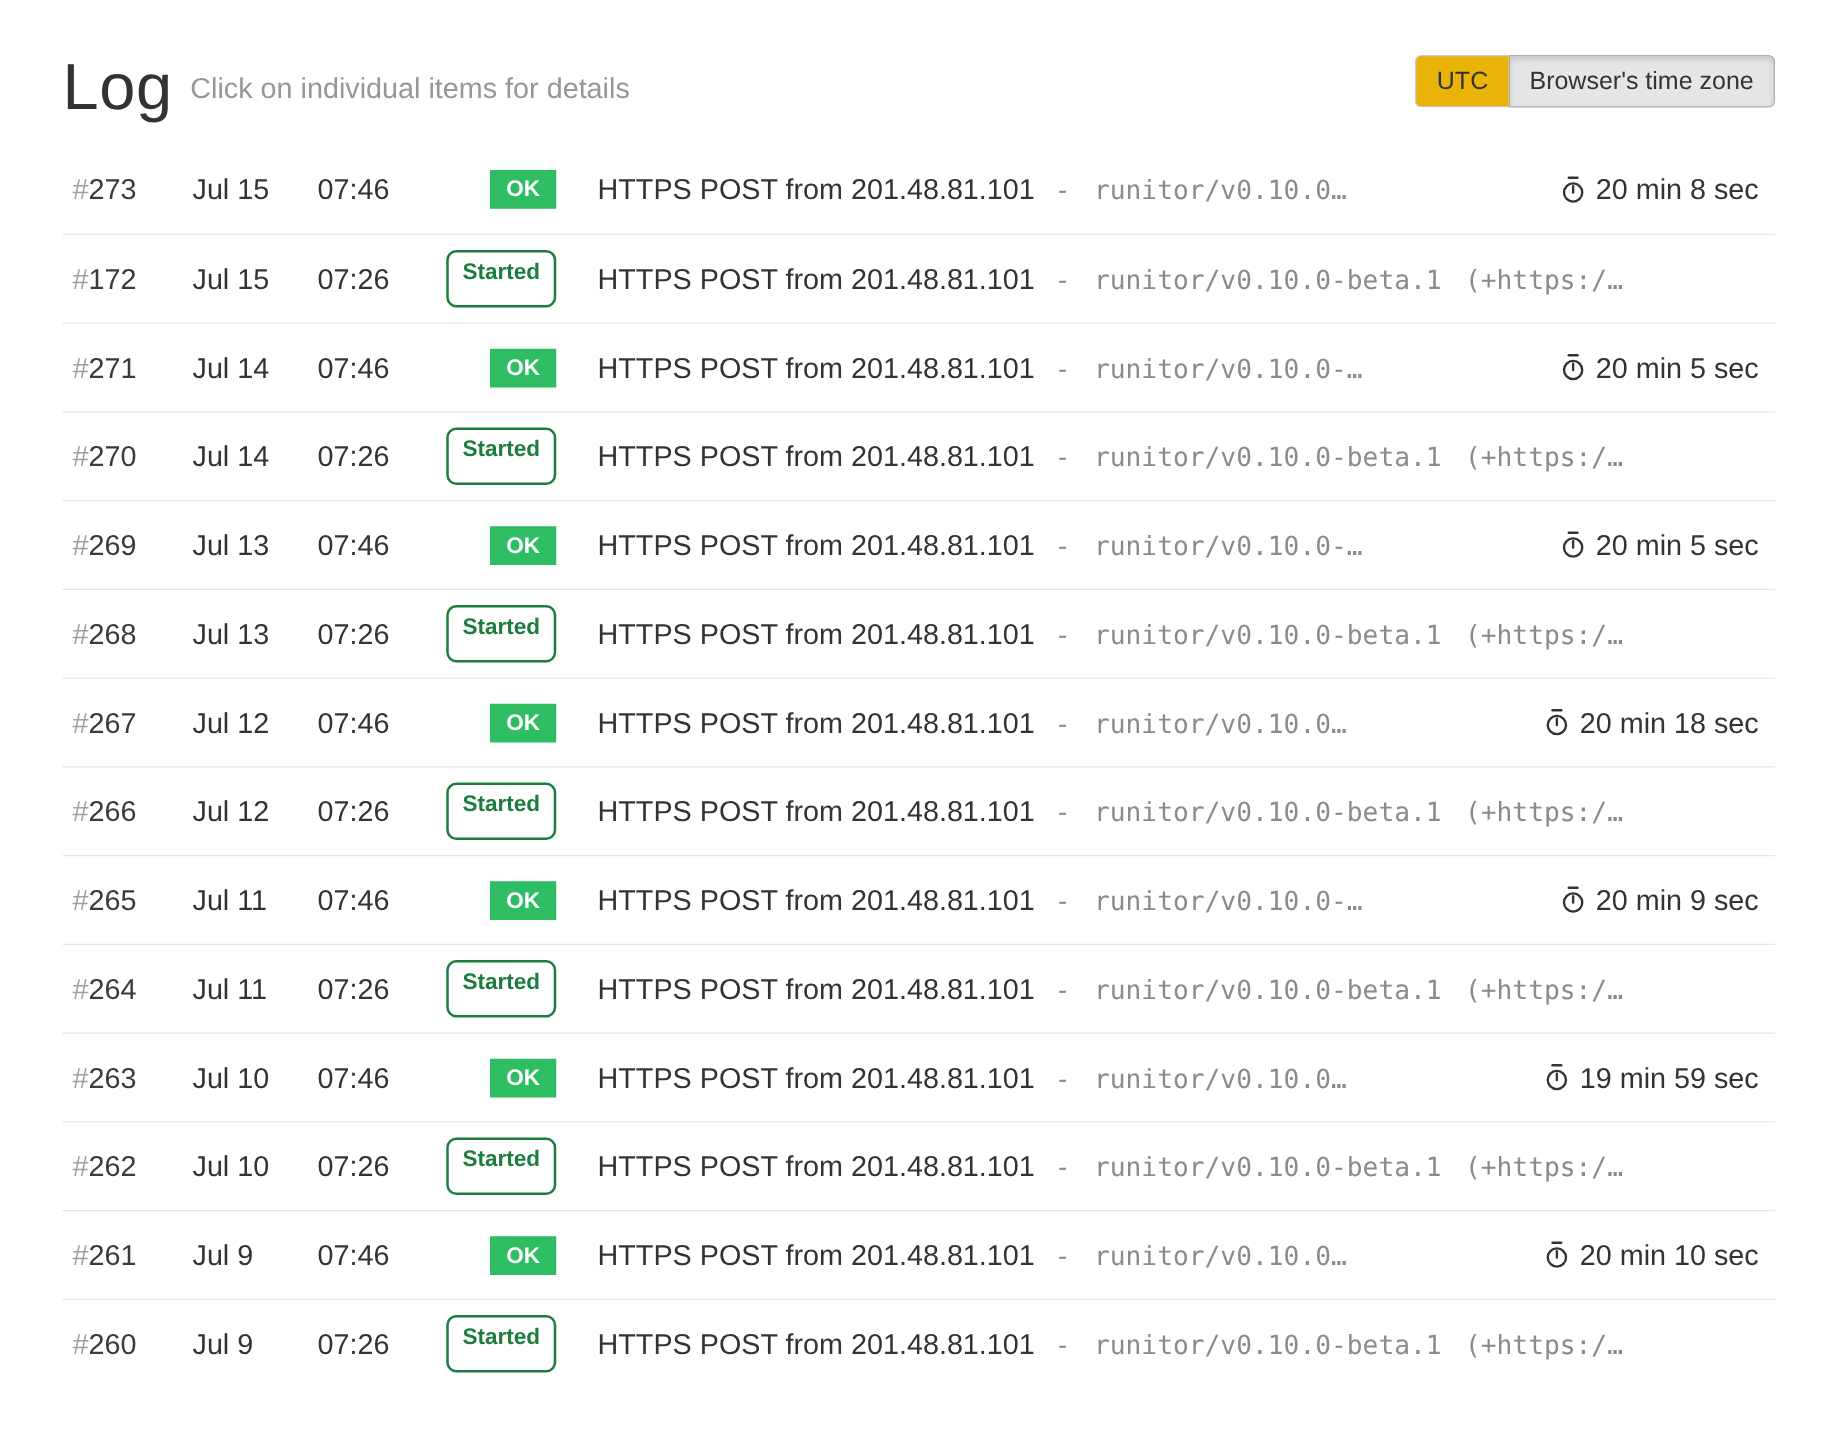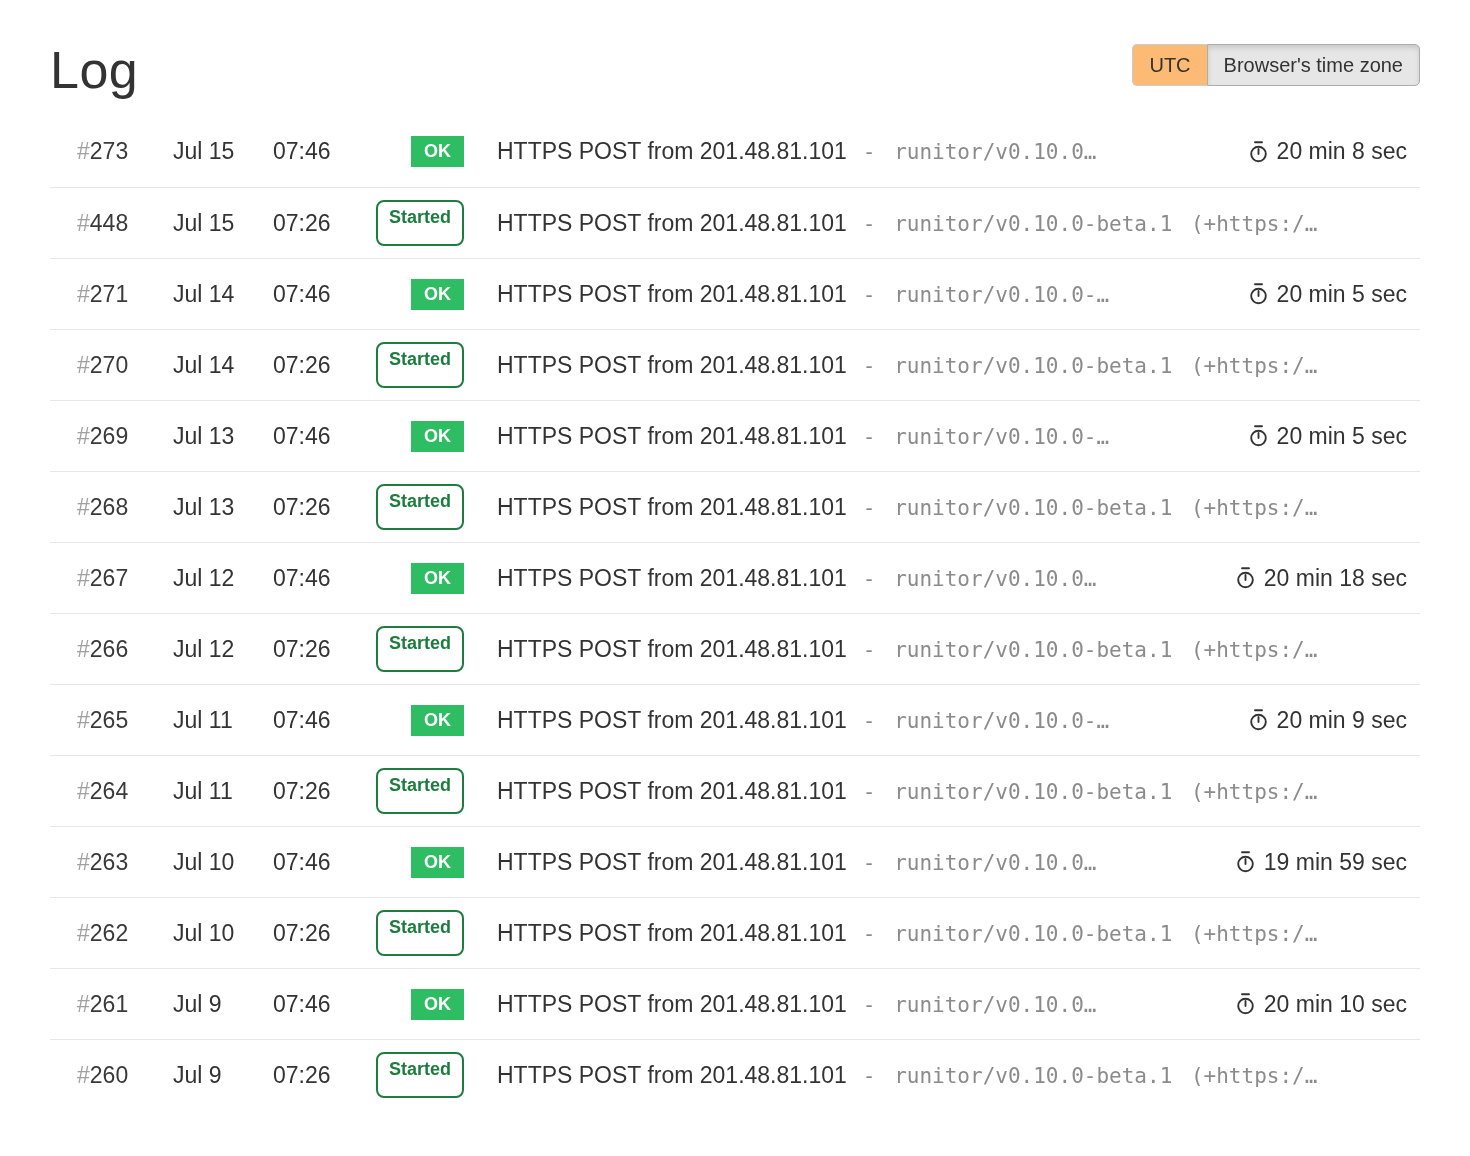--- a/index.html
+++ b/index.html
@@ -36,21 +36,21 @@
   .tz-group {
     position: absolute;
     right: 0;
     top: 0;
     display: flex;
   }
   .tz-btn {
     font-family: "Liberation Sans", sans-serif;
     font-size: 20px;
     color: #333333;
-    background: #fdba74;
+    background: #eab308;
     border: 1px solid #cccccc;
     padding: 8px 16px;
     cursor: pointer;
     line-height: 24px;
   }
   .tz-btn:first-child {
     border-radius: 5px 0 0 5px;
     border-right: none;
   }
   .tz-btn:last-child { border-radius: 0 5px 5px 0; }
@@ -64,21 +64,21 @@
   .log-table { margin-top: 20px; }
   .log-row {
     display: flex;
     align-items: center;
     height: 71px;
     font-size: 23px;
     cursor: pointer;
   }
   .log-row + .log-row { border-top: 1px solid #e7e7e7; }
 
-  .col-num { width: 96px; margin-left: 27px; white-space: nowrap; }
+  .col-num { width: 96px; margin-left: 8px; white-space: nowrap; }
   .col-num .hash { color: #a0a0a0; }
   .col-num .num { color: #3a3a3a; }
   .col-date { width: 100px; white-space: nowrap; }
   .col-time { width: 97px; white-space: nowrap; }
   .col-badge {
     width: 94px;
     display: flex;
     justify-content: flex-end;
   }
   .badge {
@@ -130,20 +130,21 @@
   }
   .stopwatch-icon { margin-right: 8px; display: inline-flex; }
 </style>
 </head>
 <body>
 
 <div class="page">
 
   <div class="header">
     <span class="page-title">Log</span>
+    <span class="page-subtitle">Click on individual items for details</span>
     <div class="tz-group">
       <button class="tz-btn">UTC</button>
       <button class="tz-btn active">Browser's time zone</button>
     </div>
   </div>
 
   <div class="log-table" id="log-table">
   <div class="log-row">
     <span class="col-num"><span class="hash">#</span><span class="num">273</span></span>
     <span class="col-date">Jul 15</span>
@@ -161,21 +162,21 @@
           <line x1="7" y1="2.2" x2="14" y2="2.2"></line>
           <circle cx="10.5" cy="14" r="7.3"></circle>
           <line x1="10.5" y1="14" x2="10.5" y2="9"></line>
         </svg>
       </span>
       <span>20 min 8 sec</span>
     </span>
   </div>
 
   <div class="log-row">
-    <span class="col-num"><span class="hash">#</span><span class="num">448</span></span>
+    <span class="col-num"><span class="hash">#</span><span class="num">172</span></span>
     <span class="col-date">Jul 15</span>
     <span class="col-time">07:26</span>
     <span class="col-badge">
       <span class="badge badge-started">Started</span>
     </span>
     <span class="col-desc">
       <span class="desc-main">HTTPS POST from 201.48.81.101</span>
       <span class="desc-agent">- runitor/v0.10.0-beta.1 (+https:/…</span>
     </span>
 

